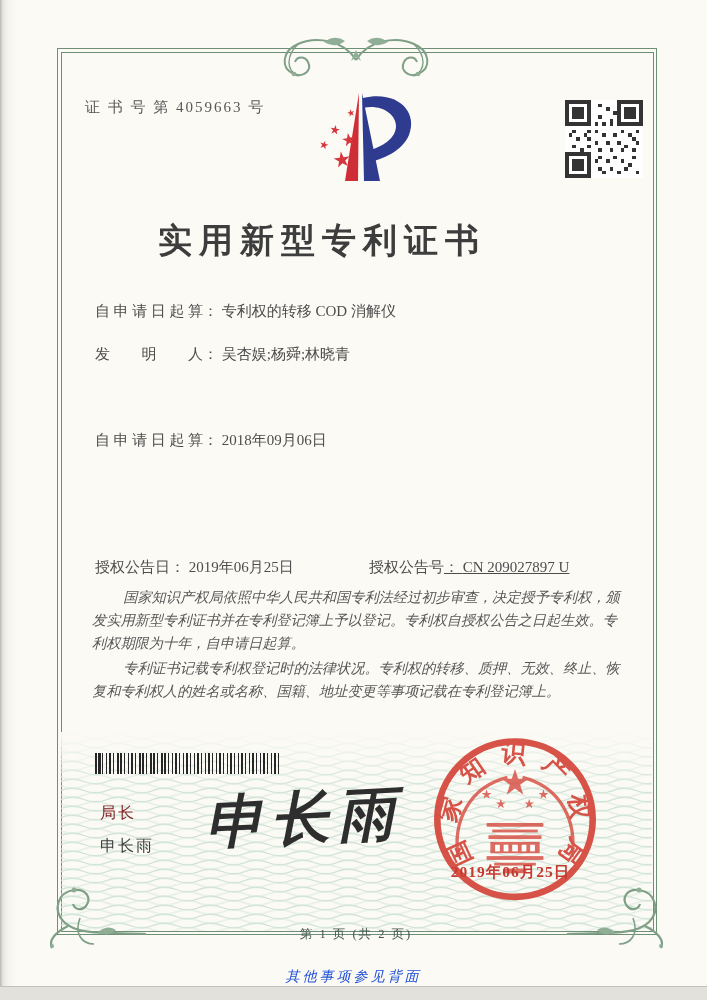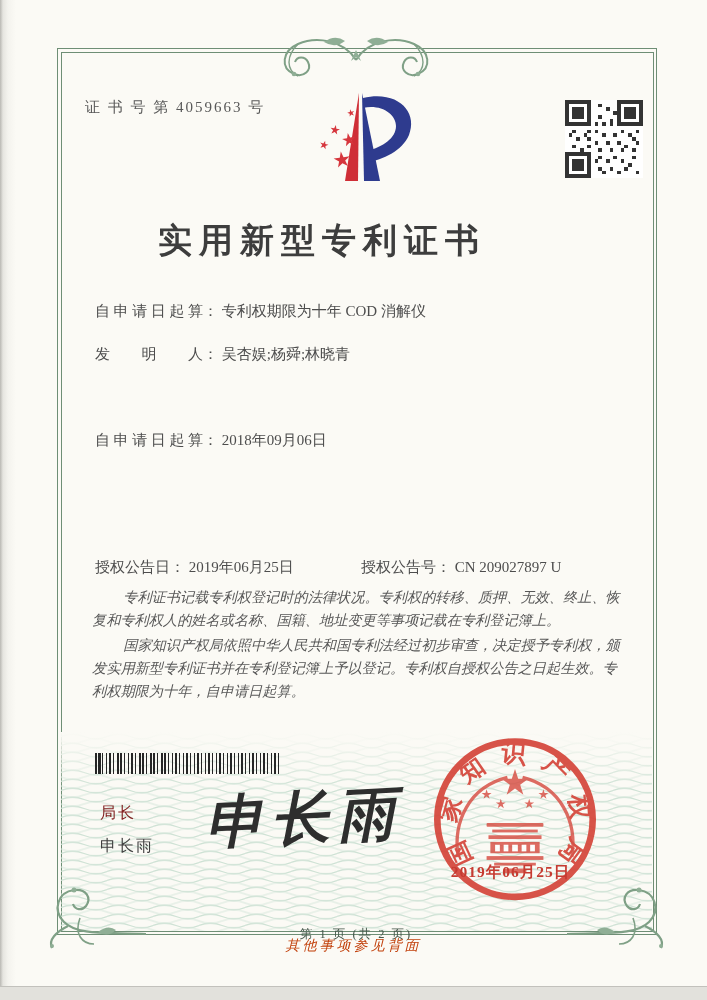--- a/index.html
+++ b/index.html
@@ -34,21 +34,21 @@
   #signer-title{left:100px;top:803px;font-size:16px;color:#7f1d1d;letter-spacing:2px;}
   #signer-name{left:100px;top:836px;font-size:16px;color:#3f3f3f;letter-spacing:2px;}
   #signature{left:205px;top:780px;font-size:58px;font-weight:600;color:#2e2e2e;
     letter-spacing:8px;transform:rotate(-3deg);font-style:italic;}
   
   #seal{left:420px;top:732px;}
   #seal-date{left:428px;top:862px;width:165px;text-align:center;font-size:15.5px;
     color:#c63b31;letter-spacing:1px;font-weight:700;}
   
   #page-info{left:57px;top:908px;width:598px;text-align:center;font-size:12.5px;color:#44564a;letter-spacing:2px;margin-top:18px;}
-  #back-note{left:0;top:937px;width:707px;text-align:center;font-size:14px;color:#c2410c;
+  #back-note{left:0;top:968px;width:707px;text-align:center;font-size:14px;color:#1d4ed8;
     letter-spacing:3px;font-style:italic;}
 </style>
 </head>
 <body>
 
 <div id="paper">
 
   <div id="left-edge" class="abs"></div>
   <div id="bottom-edge" class="abs"></div>
 
@@ -157,43 +157,43 @@
                M18 13h1v1h-1z M19 11h1v1h-1z M9 15h1v1H9z M11 16h1v1h-1z M13 15h1v1h-1z M15 16h1v1h-1z
                M17 17h1v1h-1z M19 19h1v1h-1z M9 18h1v1H9z M10 19h1v1h-1z M12 18h1v1h-1z M14 19h1v1h-1z
                M16 18h1v1h-1z M18 15h1v1h-1z M8 16h1v1H8z M15 13h1v1h-1z M18 10h1v1h-1z M2 8h1v1H2z"></path>
     </g>
   </svg>
 
   <div id="title" class="abs">实用新型专利证书</div>
 
   <div class="frow" style="top:300px">
     <span class="flabel">自申请日起算</span><span class="fcolon">：</span>
-    <span class="fvalue">专利权期限为十年 COD 消解仪</span>
+    <span class="fvalue">专利权的转移 COD 消解仪</span>
   </div>
   <div class="frow" style="top:343px">
     <span class="flabel">发明人</span><span class="fcolon">：</span>
     <span class="fvalue">吴杏娱;杨舜;林晓青</span>
   </div>
   <div class="frow" style="top:429px">
     <span class="flabel">自申请日起算</span><span class="fcolon">：</span>
     <span class="fvalue">2018年09月06日</span>
   </div>
 
   <div class="frow" style="top:556px">
     <span class="glabel">授权公告日</span><span class="fcolon">：</span>
     <span>2019年06月25日</span>
-    <span style="position:absolute;left:266px;">
+    <span style="position:absolute;left:274px;text-decoration:underline;">
       <span class="glabel">授权公告号</span><span class="fcolon">：</span>
       <span>CN 209027897 U</span>
     </span>
   </div>
 
   <div id="body-text" class="abs">
+    <p>国家知识产权局依照中华人民共和国专利法经过初步审查，决定授予专利权，颁发实用新型专利证书并在专利登记簿上予以登记。专利权自授权公告之日起生效。专利权期限为十年，自申请日起算。</p>
     <p>专利证书记载专利权登记时的法律状况。专利权的转移、质押、无效、终止、恢复和专利权人的姓名或名称、国籍、地址变更等事项记载在专利登记簿上。</p>
-    <p>国家知识产权局依照中华人民共和国专利法经过初步审查，决定授予专利权，颁发实用新型专利证书并在专利登记簿上予以登记。专利权自授权公告之日起生效。专利权期限为十年，自申请日起算。</p>
   </div>
 
   <div id="barcode" class="abs"></div>
 
   <div id="signer-title" class="abs">局长</div>
   <div id="signer-name" class="abs">申长雨</div>
   <div id="signature" class="abs">申长雨</div>
 
   <svg id="seal" class="abs" width="190" height="180" viewBox="0 0 200 190" style="opacity:.92;">
     <defs>

